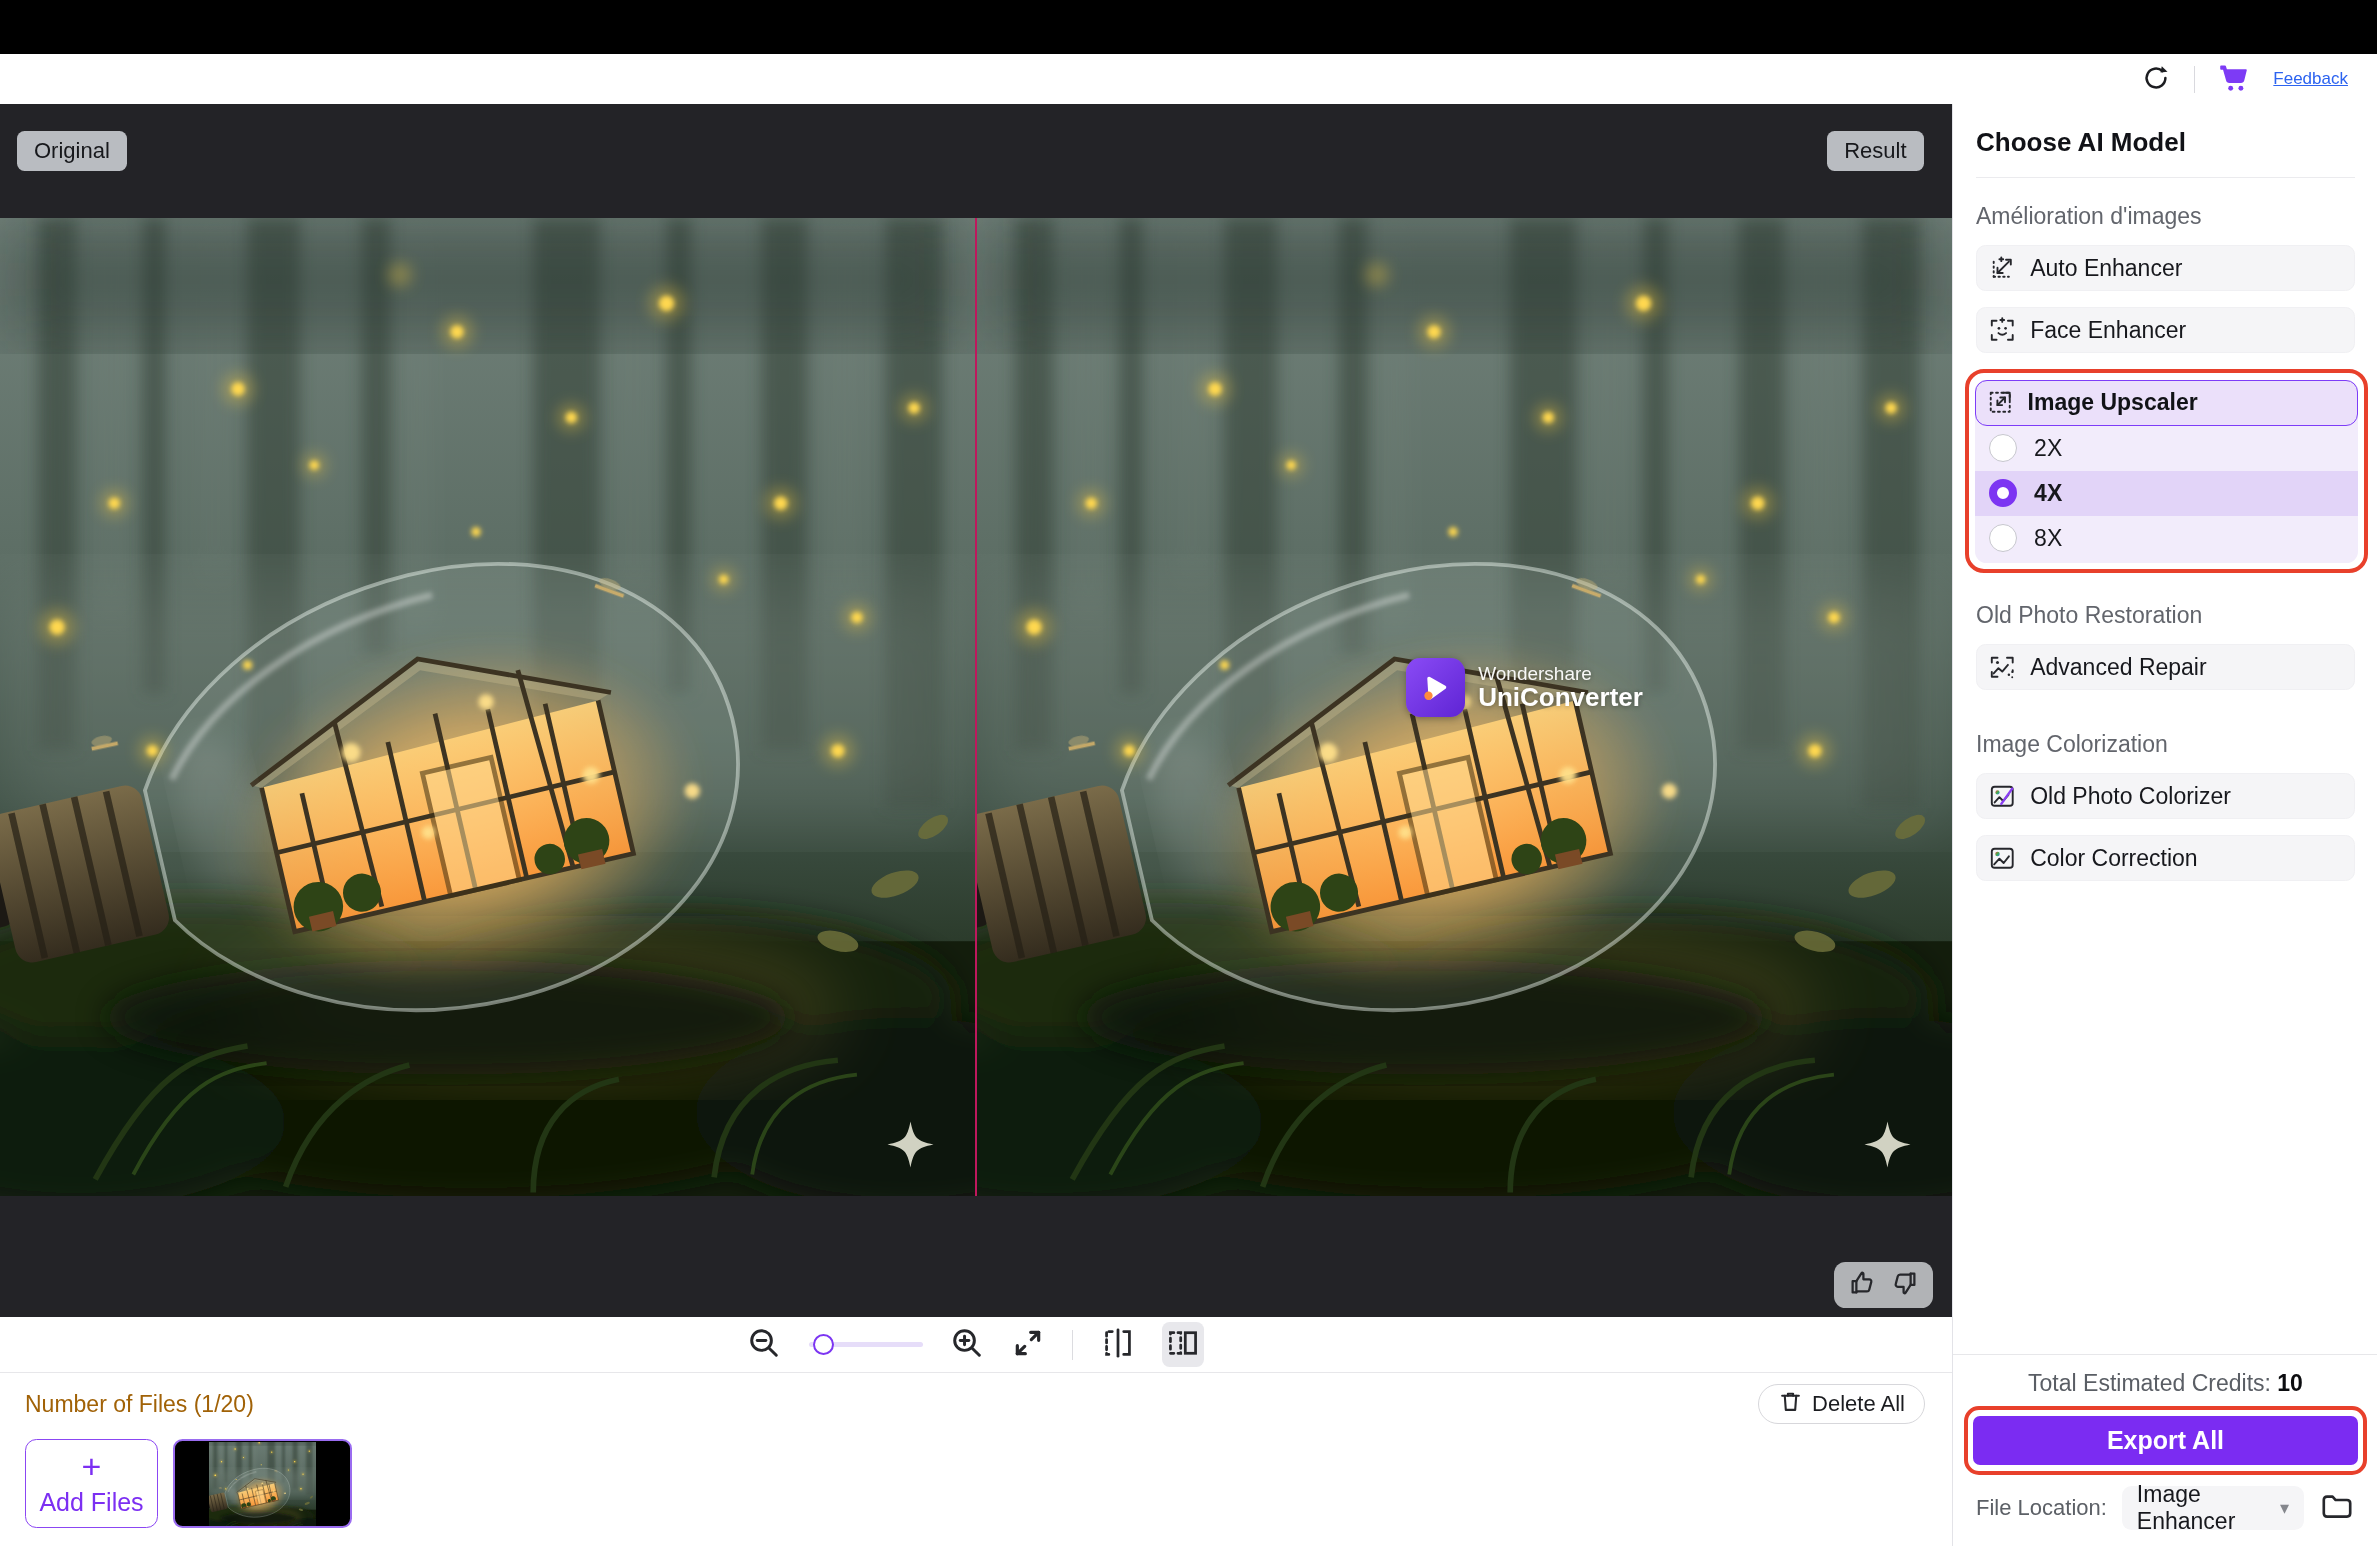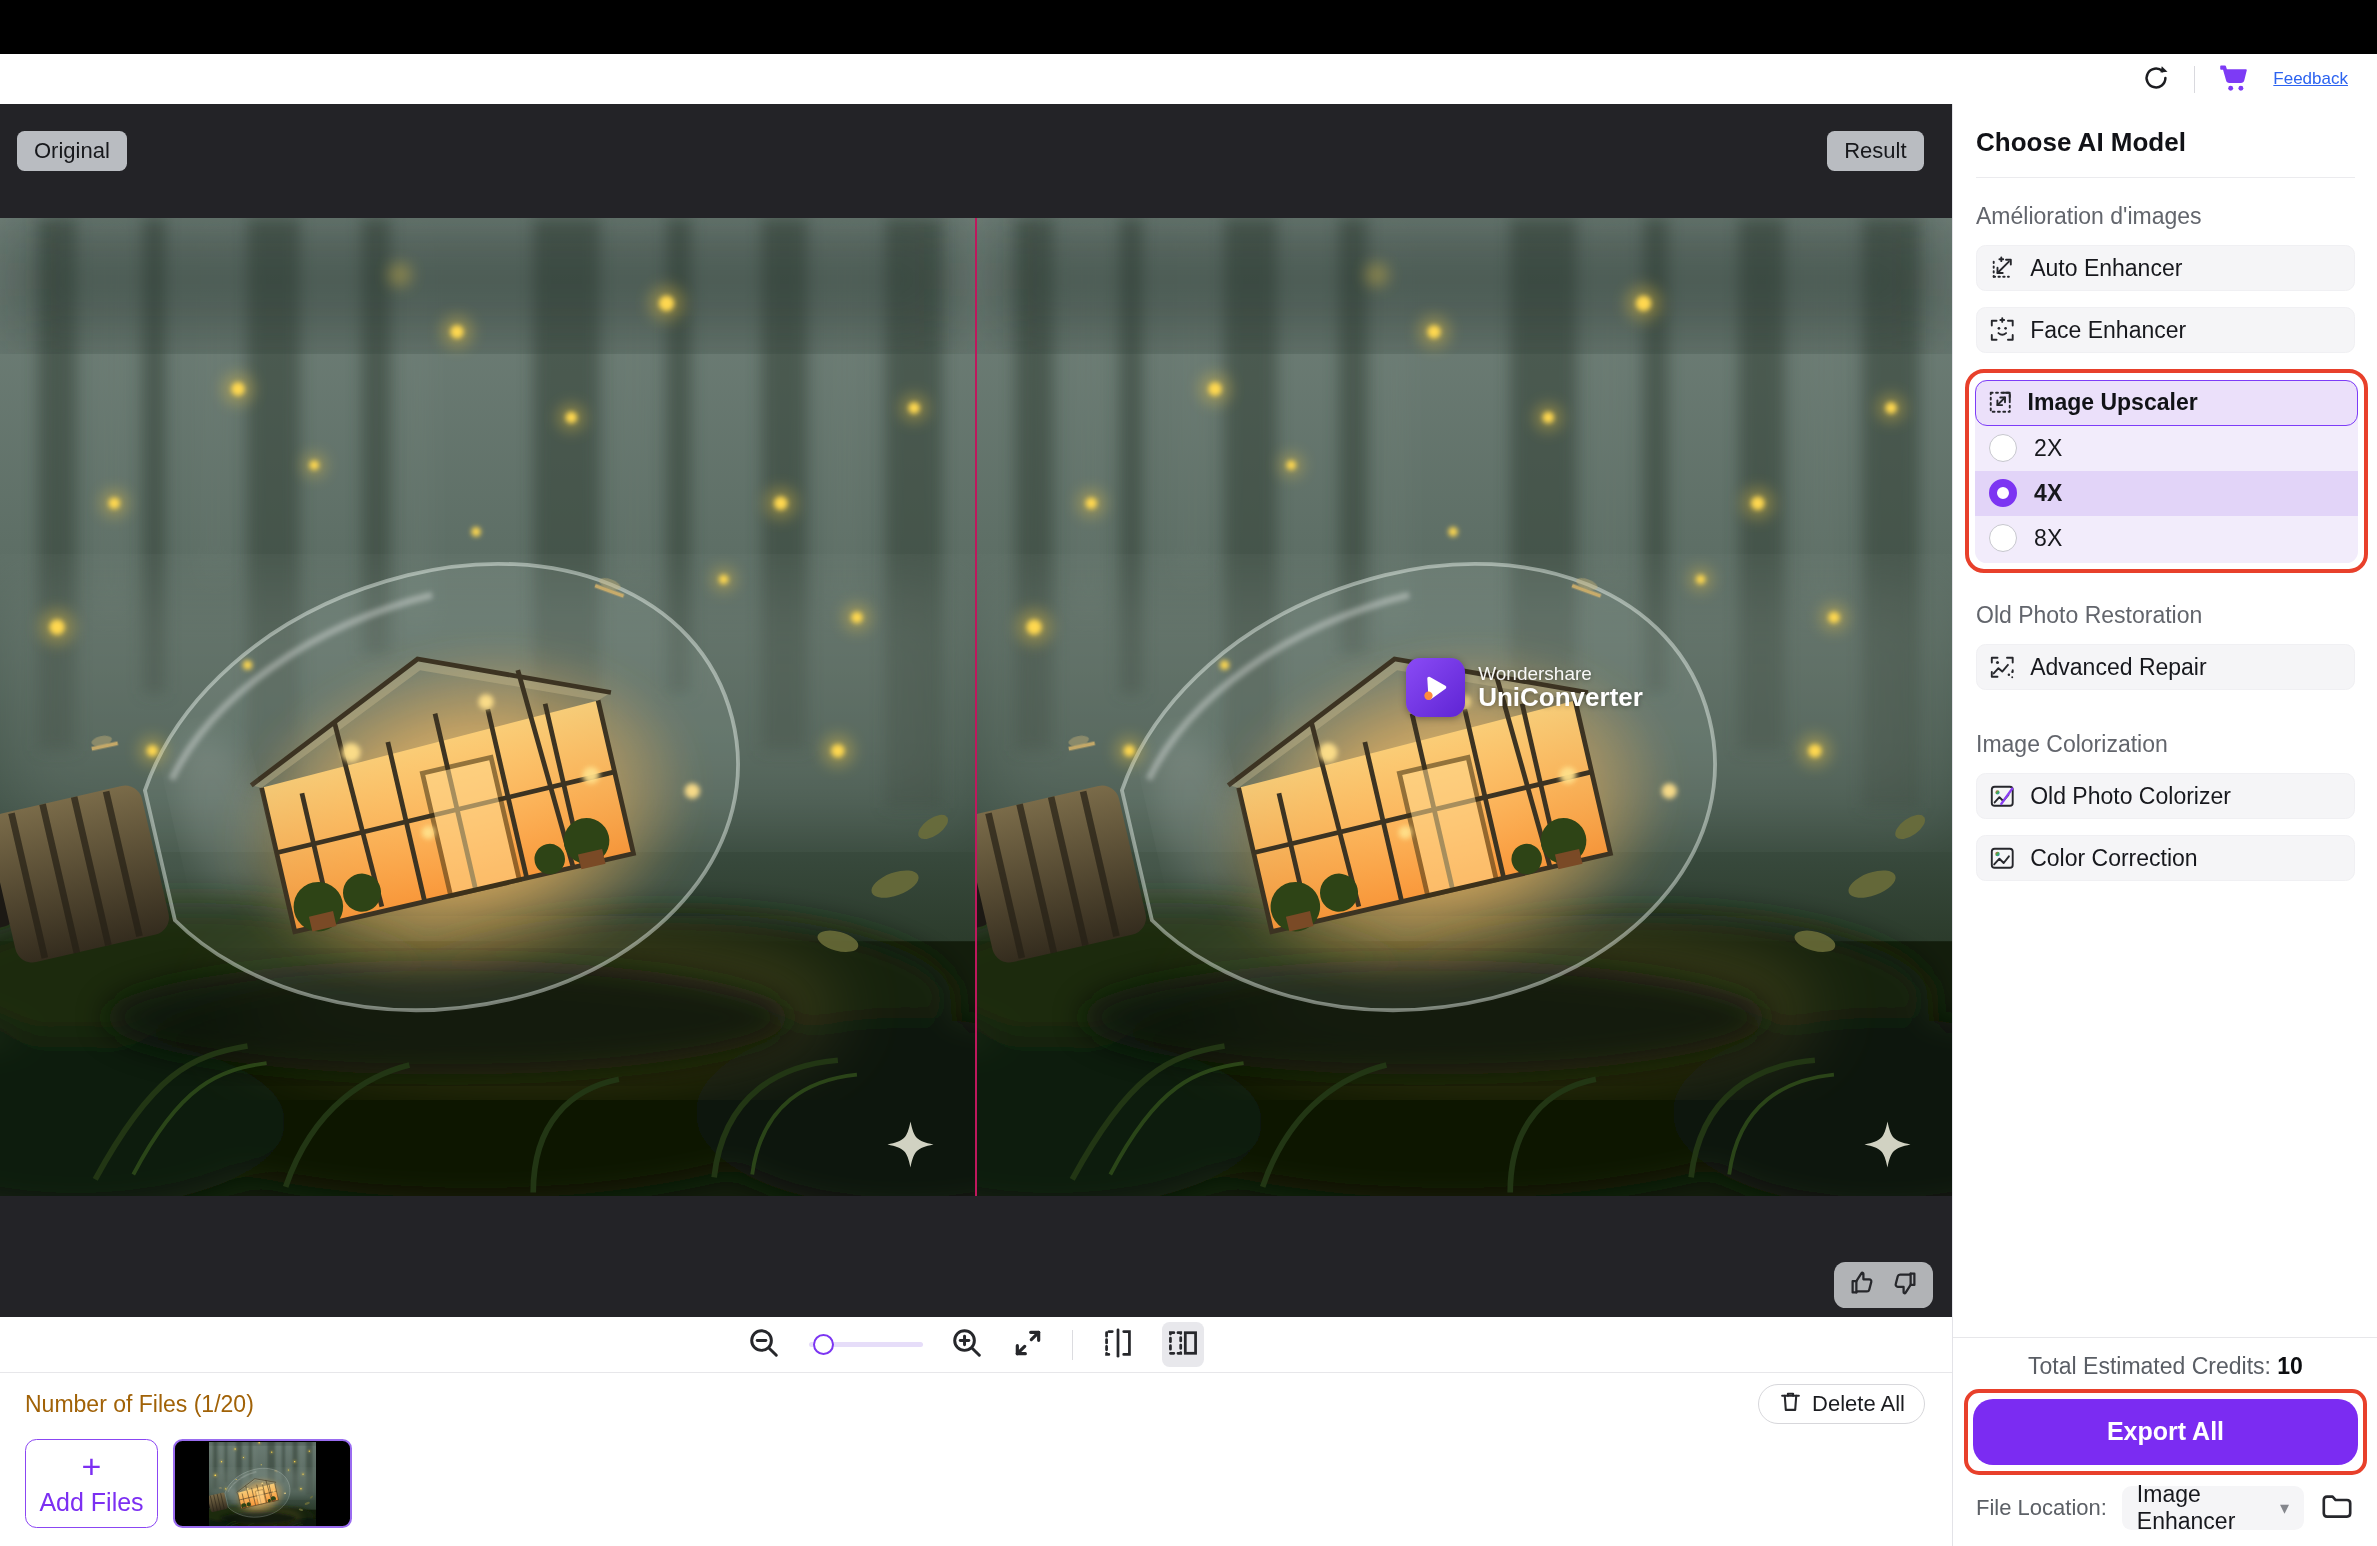--- a/index.html
+++ b/index.html
@@ -85,21 +85,21 @@
   .radio-row { height:45px; display:flex; align-items:center; gap:17px; padding:0 13.3px; font-size:23px;
     color:#17181d; cursor:pointer; }
   .radio-row.selected { background:#e2d4f8; font-weight:bold; }
   .radio-dot { width:28.5px; height:28.5px; border-radius:50%; background:#fff; border:1.9px solid #c7c7ce; flex:none; }
   .radio-row.selected .radio-dot { border:8.6px solid #7c35f2; }
 
   .sidebar-bottom { margin:auto -23px 0 -23px; border-top:1px solid #e7e7ea; padding:15px 23px 17px 23px; }
   .credits-line { text-align:center; font-size:23px; color:#5a5e65; }
   .credits-value { color:#0c0d10; font-weight:bold; }
   .export-annotation { border:4.8px solid #e8402b; border-radius:15px; padding:5.7px; margin:9.5px -12.4px 11.4px -12.4px; }
-  .export-btn { display:block; width:100%; height:66px; background:#7b2cf2; border:none; border-radius:20px;
+  .export-btn { display:block; width:100%; height:49px; background:#7b2cf2; border:none; border-radius:7px;
     color:#fff; font-size:25px; font-weight:bold; font-family:inherit; cursor:pointer; }
   .file-loc-row { display:flex; align-items:center; gap:15px; }
   .file-loc-label { font-size:22px; color:#5c6066; flex:none; }
   .file-loc-select { flex:1; height:44px; background:#f5f5f7; border-radius:9.5px; display:flex; align-items:center;
     justify-content:space-between; padding:0 15px; font-size:23px; color:#17181d; cursor:pointer; }
   .chevron { font-size:18px; color:#85878d; }
 </style>
 </head>
 <body>
 

